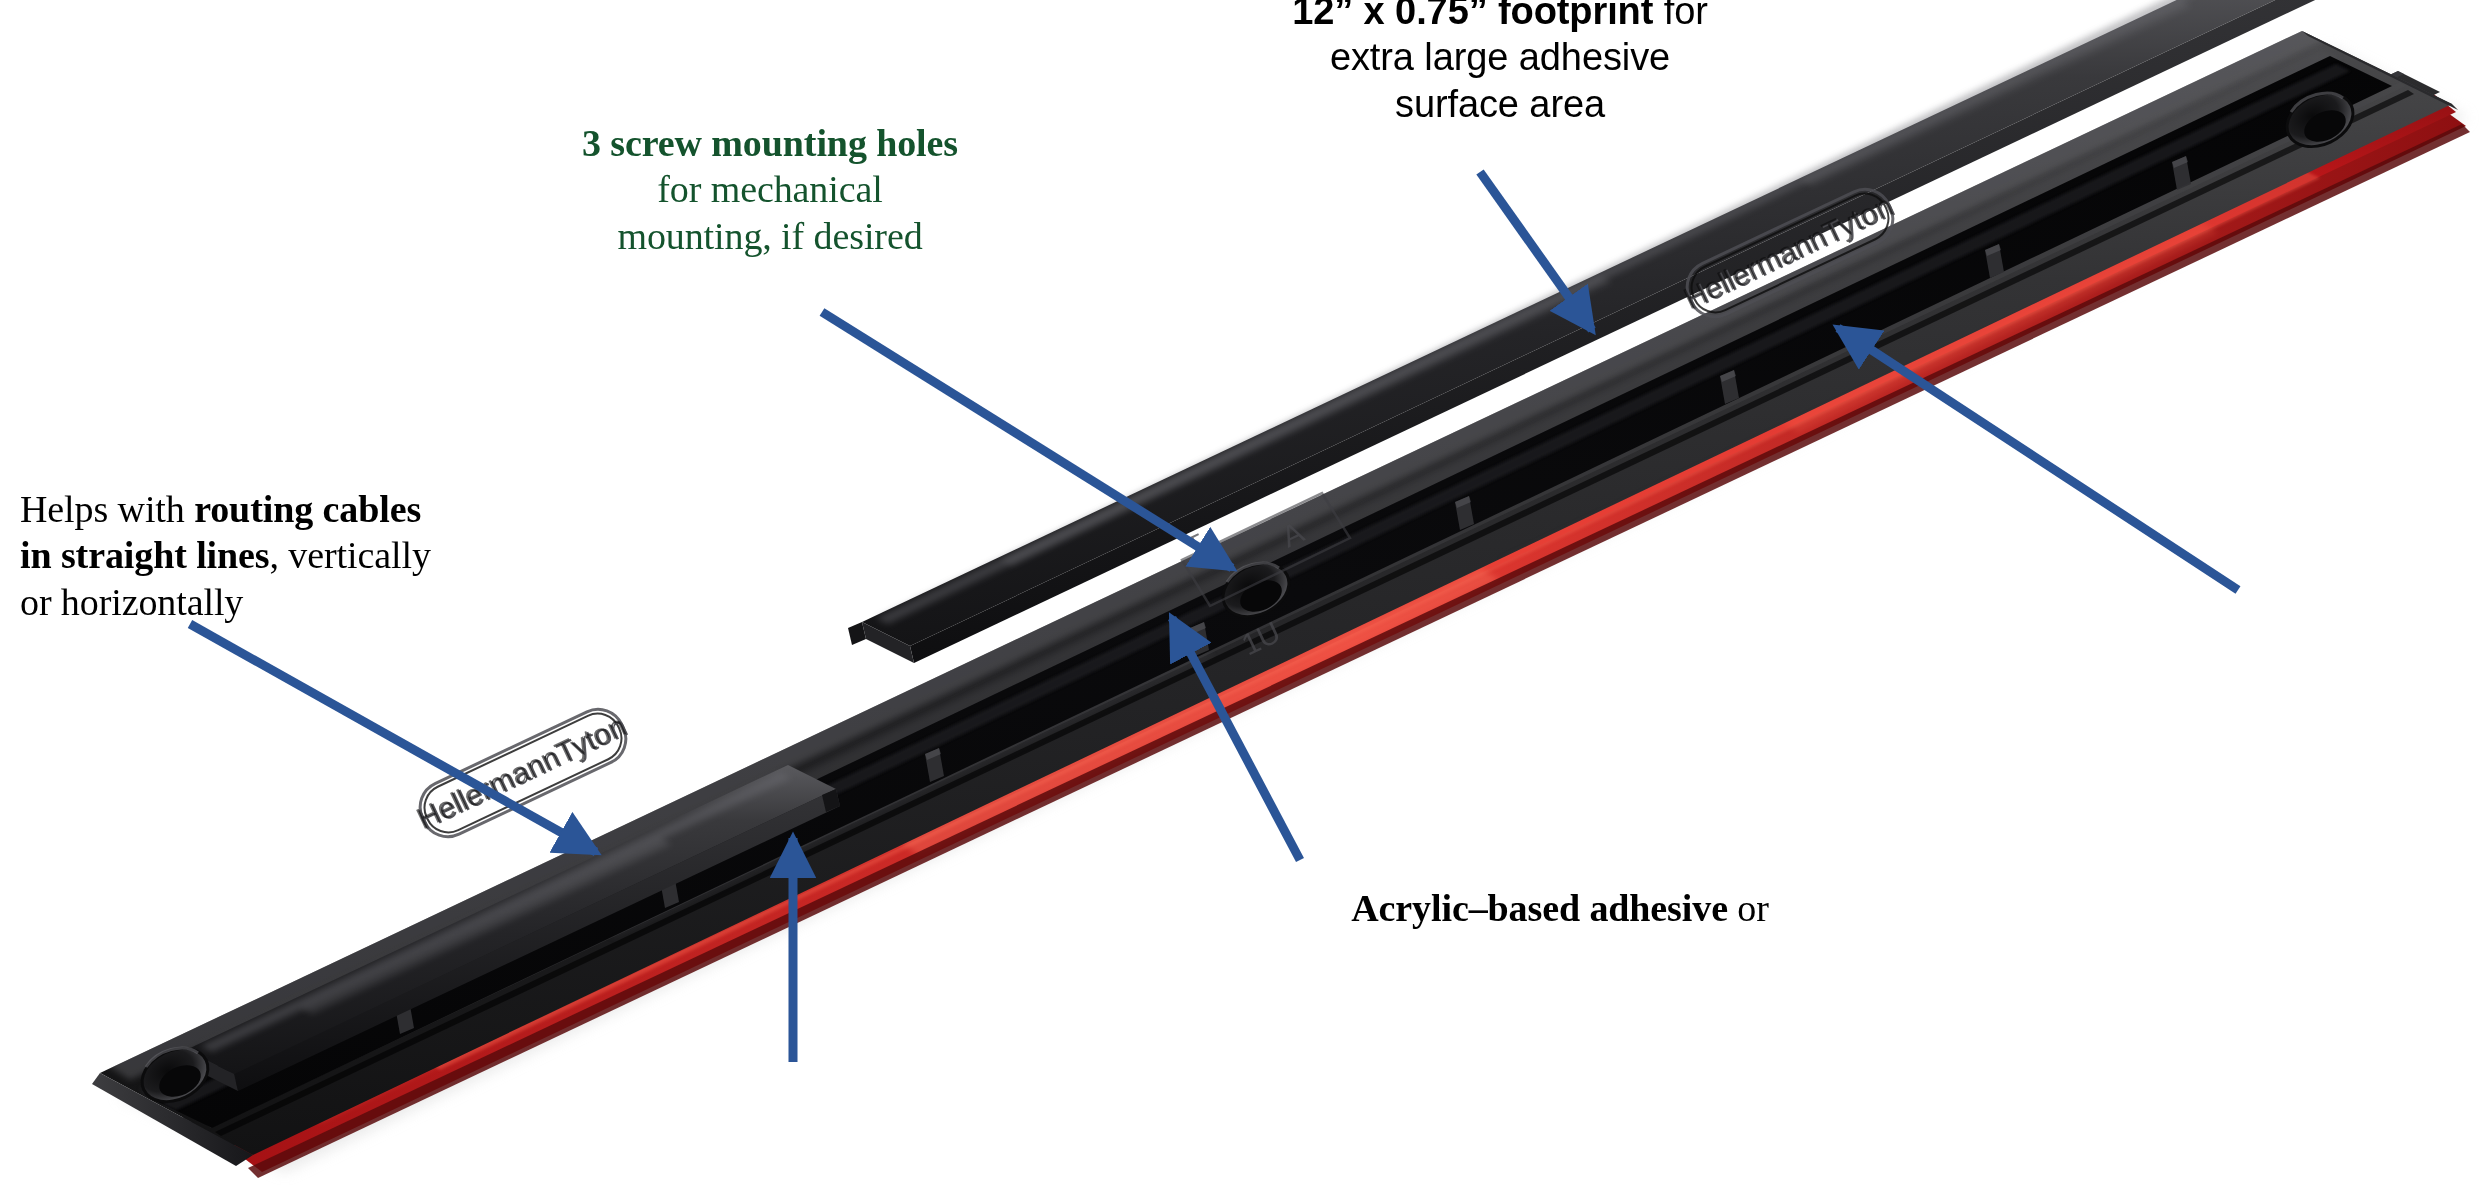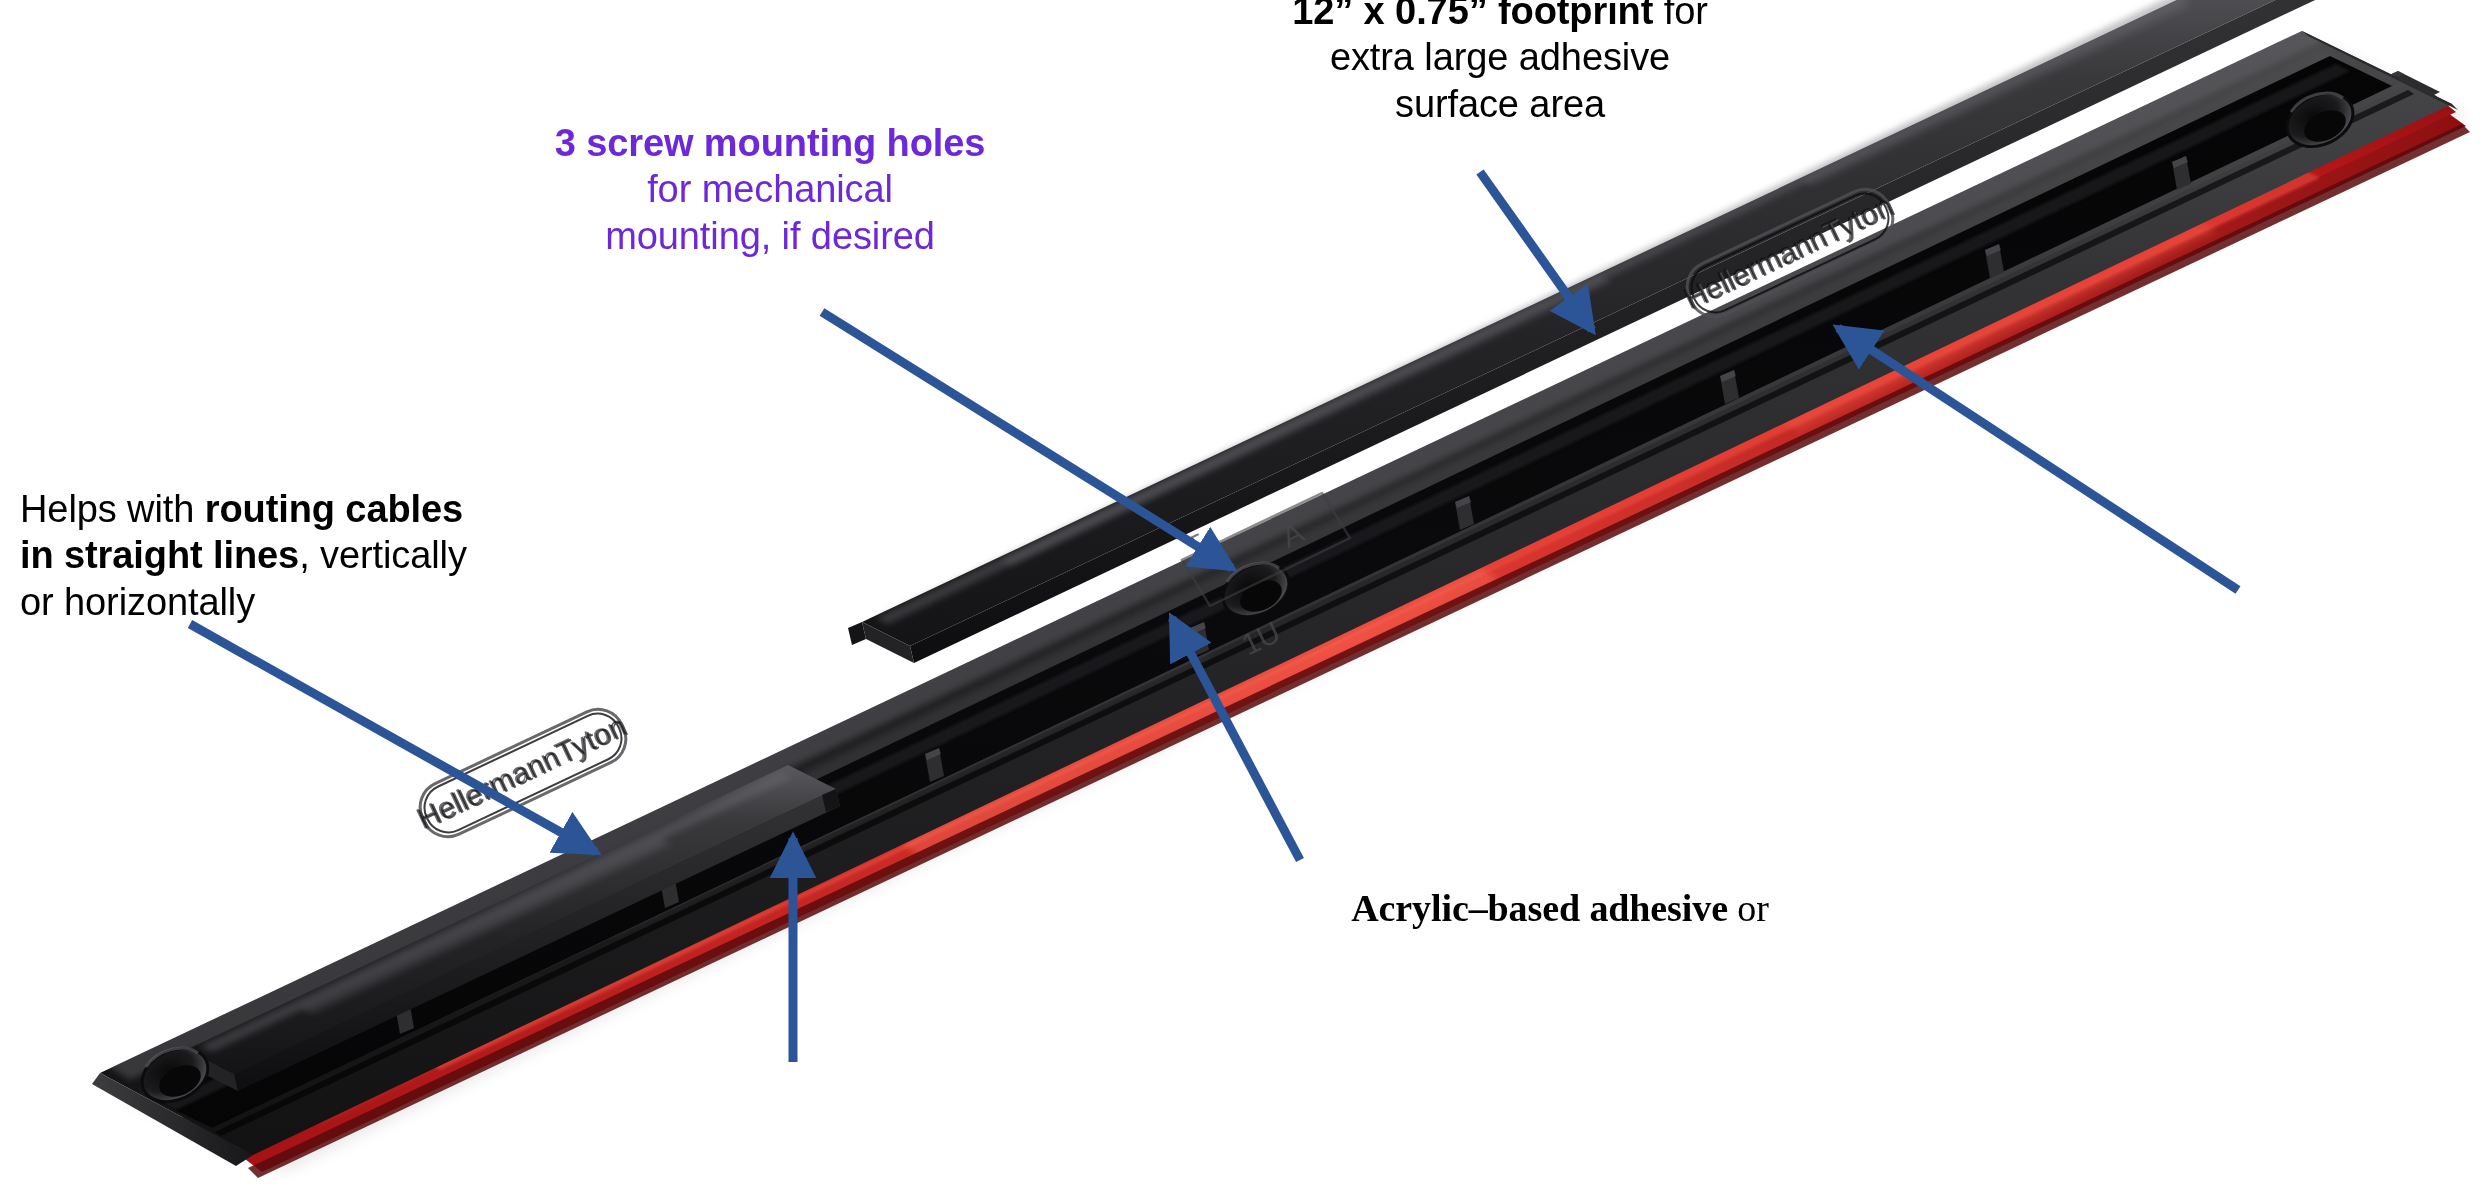--- a/index.html
+++ b/index.html
@@ -27,21 +27,21 @@
     letter-spacing:-0.1px;
     white-space:pre-wrap;
   }
   .callout b{font-weight:bold;}
   .c-center{text-align:center;}
   .c-left{text-align:left;}
 
   
   #co-footprint{left:1190px;top:-12px;width:620px;}
   #co-screws{left:460px;top:120px;width:620px;}
-  #co-routing{left:20px;top:486px;width:620px;text-align:left;}
+  #co-routing{left:20px;top:486px;width:620px;text-align:left;font-family:Liberation Serif, serif;}
   #co-ties{left:1965px;top:608px;width:517px;}
   #co-adhesive{left:1235px;top:885px;width:650px;font-family:Liberation Serif, serif;}
   #co-slots{left:565px;top:1073px;width:470px;}
 </style>
 </head>
 <body style="background: rgb(255, 255, 255);">
 
 <div id="stage">
 
   <svg id="photo" viewBox="0 0 2482 1192" xmlns="http://www.w3.org/2000/svg">
@@ -267,21 +267,21 @@
 
     <line x1="1300" y1="860" x2="1172" y2="618" stroke="#2b5597" stroke-width="9" marker-end="url(#ah)"></line>
 
     <line x1="793" y1="1062" x2="793" y2="838" stroke="#2b5597" stroke-width="9" marker-end="url(#ah)"></line>
   </svg>
 
   <div class="callout c-center" id="co-footprint" style="color: rgb(0, 0, 0);"><b>12” x 0.75” footprint</b><span> for
 extra large adhesive
 surface area</span></div>
 
-  <div class="callout c-center" id="co-screws" style="color: #6d28d9;"><b>3 screw mounting holes</b><span>
+  <div class="callout c-center" id="co-screws" style="color: #14532d; font-family: Liberation Serif, serif;"><b>3 screw mounting holes</b><span>
 for mechanical
 mounting, if desired</span></div>
 
   <div class="callout c-left" id="co-routing" style="color: rgb(0, 0, 0);"><span>Helps with </span><b>routing cables
 in straight lines</b><span>, vertically
 or horizontally</span></div>
 
 
   <div class="callout c-center" id="co-adhesive" style="color: rgb(0, 0, 0);"><b>Acrylic–based adhesive</b><span> or
 </span></div>

